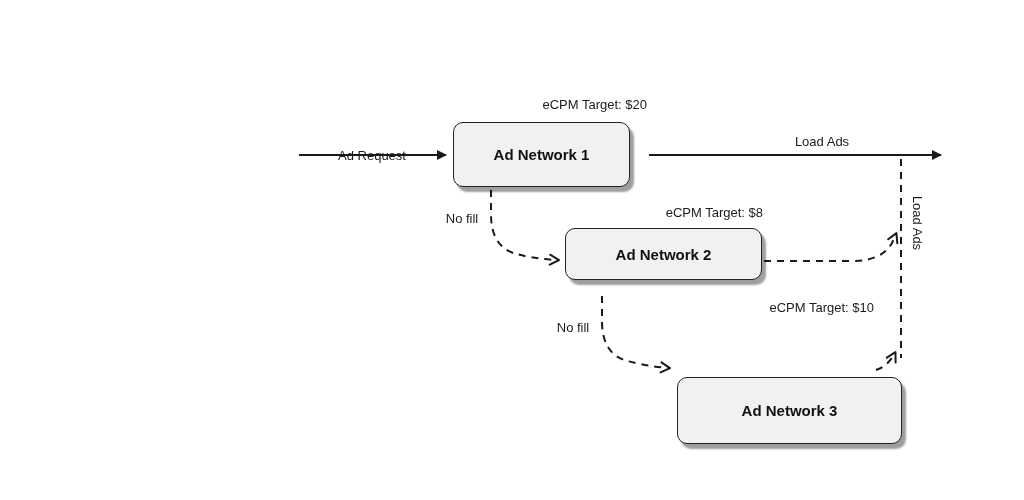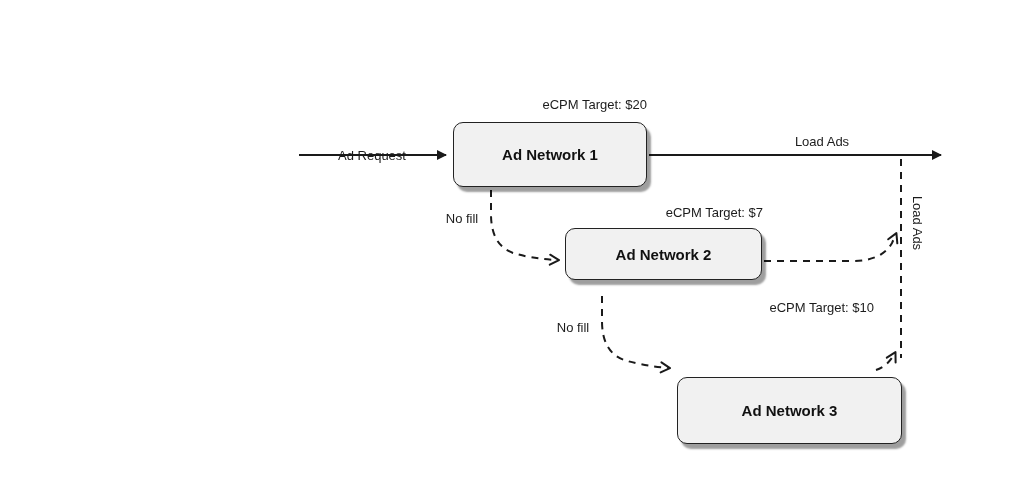--- a/index.html
+++ b/index.html
@@ -51,34 +51,34 @@
     <path d="M491,190 L491,214 Q491,245 513,253 Q533,259 558,260" stroke="#1a1a1a" stroke-width="2" fill="none" stroke-dasharray="7 6" marker-end="url(#mChev)"></path>
 
     <path d="M602,296 L602,321 Q602,352 624,360 Q644,366 669,368" stroke="#1a1a1a" stroke-width="2" fill="none" stroke-dasharray="7 6" marker-end="url(#mChev)"></path>
 
     <path d="M764,261 L852,261 Q882,261 892,243 L896,234" stroke="#1a1a1a" stroke-width="2" fill="none" stroke-dasharray="7 6" marker-end="url(#mChev)"></path>
 
     <path d="M876,370 Q888,366 895,353" stroke="#1a1a1a" stroke-width="2" fill="none" stroke-dasharray="7 6" marker-end="url(#mChev)"></path>
   </svg>
 
 
-  <div class="node node-net" style="left:453px;top:122px;width:194px;height:65px;">
+  <div class="node node-net" style="left:453px;top:122px;width:177px;height:65px;">
     <span>Ad Network 1</span>
   </div>
 
   <div class="node node-net" style="left:565px;top:228px;width:197px;height:52px;">
     <span>Ad Network 2</span>
   </div>
 
   <div class="node node-net" style="left:677px;top:345px;width:225px;height:67px;margin-top:32px;">
     <span>Ad Network 3</span>
   </div>
 
   <div class="lbl lbl-right" style="right:377px;top:97px;">eCPM Target: $20</div>
-  <div class="lbl lbl-right" style="right:261px;top:205px;">eCPM Target: $7</div>
+  <div class="lbl lbl-right" style="right:261px;top:205px;">eCPM Target: $8</div>
   <div class="lbl lbl-right" style="right:150px;top:300px;">eCPM Target: $10</div>
 
   <div class="lbl lbl-center" style="left:372px;top:140px;margin-top:15px;">Ad Request</div>
   <div class="lbl lbl-center" style="left:822px;top:141px;">Load Ads</div>
   <div class="lbl lbl-vert" style="left:917px;top:223px;">Load Ads</div>
   <div class="lbl lbl-center" style="left:462px;top:218px;">No fill</div>
   <div class="lbl lbl-center" style="left:573px;top:327px;">No fill</div>
 
 </div>
 

